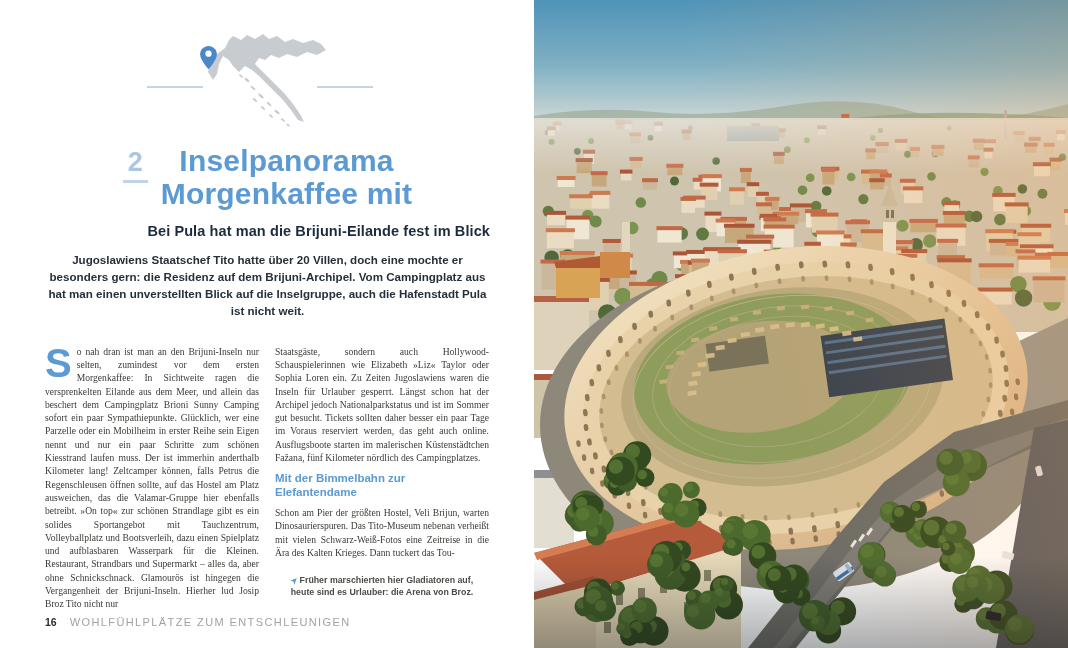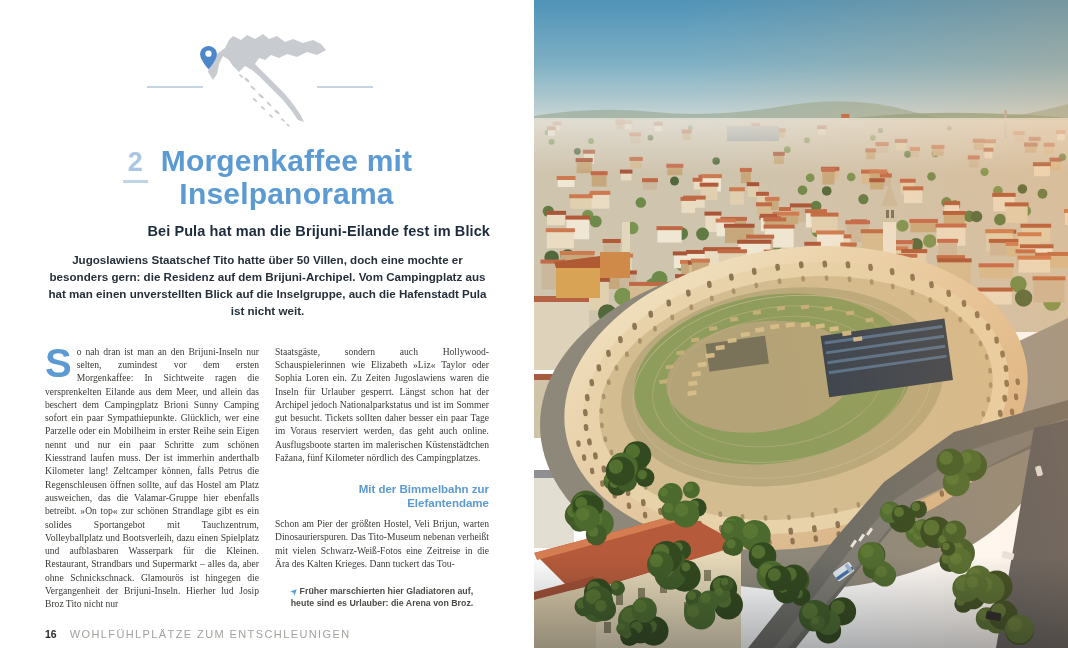--- a/index.html
+++ b/index.html
@@ -23,25 +23,25 @@
   
   .title-row{display:flex;justify-content:center;align-items:flex-start;gap:13px;margin-top:8px;}
   .chapter-num{font-size:27px;font-weight:700;color:var(--number-blue);line-height:30px;border-bottom:3px solid var(--underline-blue);padding:0 5px 3px 5px;margin-top:3px;}
   .chapter-title{font-size:30px;font-weight:700;color:var(--accent-blue);line-height:33px;text-align:center;letter-spacing:.2px;}
   .subtitle{margin-top:13px;text-align:right;font-size:14.5px;font-weight:700;color:var(--navy);letter-spacing:.1px;}
   .lead{margin:13px auto 0;max-width:452px;text-align:center;font-size:11.6px;line-height:1.46;font-weight:700;color:var(--lead-color);}
   
   .columns{display:flex;gap:16px;margin-top:25px;height:272px;overflow:hidden;}
   .col{width:214px;font-family:"Liberation Serif",serif;font-size:9.6px;line-height:13.3px;color:var(--body-color);text-align:justify;}
   .dropcap{float:left;font-family:"Liberation Sans",sans-serif;font-weight:700;font-size:40px;line-height:33px;color:var(--accent-blue);margin:2px 5px 0 0;}
-  .section-head{font-family:"Liberation Sans",sans-serif;font-size:11.5px;font-weight:700;color:var(--accent-blue);margin:19px 0 7px;text-align:right;}
+  .section-head{font-family:"Liberation Sans",sans-serif;font-size:11.5px;font-weight:700;color:var(--accent-blue);margin:8px 0 7px;text-align:left;}
   .caption{margin-top:15px;font-family:"Liberation Sans",sans-serif;font-size:8.8px;line-height:1.4;color:var(--caption-color);text-align:center;font-weight:600;}
   .arrow-ic{display:inline-block;color:var(--accent-blue);transform:rotate(-45deg);font-size:8px;margin-right:2px;}
   
-  .footer{position:absolute;left:45px;bottom:8px;display:flex;align-items:baseline;gap:13px;}
+  .footer{position:absolute;left:45px;bottom:20px;display:flex;align-items:baseline;gap:13px;}
   .page-num{font-size:10.5px;font-weight:700;color:var(--pagenum-color);}
   .footer-label{font-size:11px;color:var(--footer-gray);letter-spacing:1.4px;}
   
   .right-page{position:relative;width:534px;height:648px;overflow:hidden;}
   .right-page svg{display:block;width:534px;height:648px;}
 </style>
 </head>
 <body>
 
 <div class="spread">
@@ -69,28 +69,28 @@
       </svg>
       <svg class="pin-svg" viewBox="0 0 16 22">
         <path fill="#4c87c9" d="M8,0 C3.6,0 0,3.5 0,7.8 c0,5.8 8,14.2 8,14.2 s8,-8.4 8,-14.2 C16,3.5 12.4,0 8,0 z"></path>
         <circle cx="8" cy="7.4" r="3" fill="#ffffff"></circle>
       </svg>
     </div>
 
     <div class="title-row">
       <div class="chapter-num">2</div>
       <div class="chapter-title">
+        <div>Inselpanorama</div>
         <div>Morgenkaffee mit</div>
-        <div>Inselpanorama</div>
       </div>
     </div>
 
     <div class="subtitle">Bei Pula hat man die Brijuni-Eilande fest im Blick</div>
 
-    <p class="lead">Jugoslawiens Staatschef Tito hatte über 50 Villen, doch eine mochte er besonders gern: die Residenz auf dem Brijuni-Archipel. Vom Campingplatz aus hat man einen unverstellten Blick auf die Inselgruppe, auch die Hafenstadt Pula ist nicht weit.</p>
+    <p class="lead">Jugoslawiens Staatschef Tito hatte über 20 Villen, doch eine mochte er besonders gern: die Residenz auf dem Brijuni-Archipel. Vom Campingplatz aus hat man einen unverstellten Blick auf die Inselgruppe, auch die Hafenstadt Pula ist nicht weit.</p>
 
     <div class="columns">
       <div class="col">
         <span class="dropcap">S</span><span>o nah dran ist man an den Brijuni-Inseln nur selten, zumindest vor dem ersten Morgenkaffee: In Sichtweite ragen die versprenkelten Eilande aus dem Meer, und allein das beschert dem Campingplatz Brioni Sunny Camping sofort ein paar Sympathiepunkte. Glücklich, wer eine Parzelle oder ein Mobilheim in erster Reihe sein Eigen nennt und nur ein paar Schritte zum schönen Kiesstrand laufen muss. Der ist immerhin anderthalb Kilometer lang! Zeltcamper können, falls Petrus die Regenschleusen öffnen sollte, auf das Hostel am Platz ausweichen, das die Valamar-Gruppe hier ebenfalls betreibt. »On top« zur schönen Strandlage gibt es ein solides Sportangebot mit Tauchzentrum, Volleyballplatz und Bootsverleih, dazu einen Spielplatz und aufblasbaren Wasserpark für die Kleinen. Restaurant, Strandbars und Supermarkt – alles da, aber ohne Schnickschnack. Glamourös ist hingegen die Vergangenheit der Brijuni-Inseln. Hierher lud Josip Broz Tito nicht nur</span>
       </div>
       <div class="col">
         <span>Staatsgäste, sondern auch Hollywood-Schauspielerinnen wie Elizabeth »Liz« Taylor oder Sophia Loren ein. Zu Zeiten Jugoslawiens waren die Inseln für Urlauber gesperrt. Längst schon hat der Archipel jedoch Nationalparkstatus und ist im Sommer gut besucht. Tickets sollten daher besser ein paar Tage im Voraus reserviert werden, das geht auch online. Ausflugsboote starten im malerischen Küstenstädtchen Fažana, fünf Kilometer nördlich des Campingplatzes.</span>
         <h3 class="section-head">Mit der Bimmelbahn zur Elefantendame</h3>
         <span>Schon am Pier der größten Hostel, Veli Brijun, warten Dinosaurierspuren. Das Tito-Museum nebenan verheißt mit vielen Schwarz-Weiß-Fotos eine Zeitreise in die Ära des Kalten Krieges. Dann tuckert das Tou-</span>
         <div class="caption">

